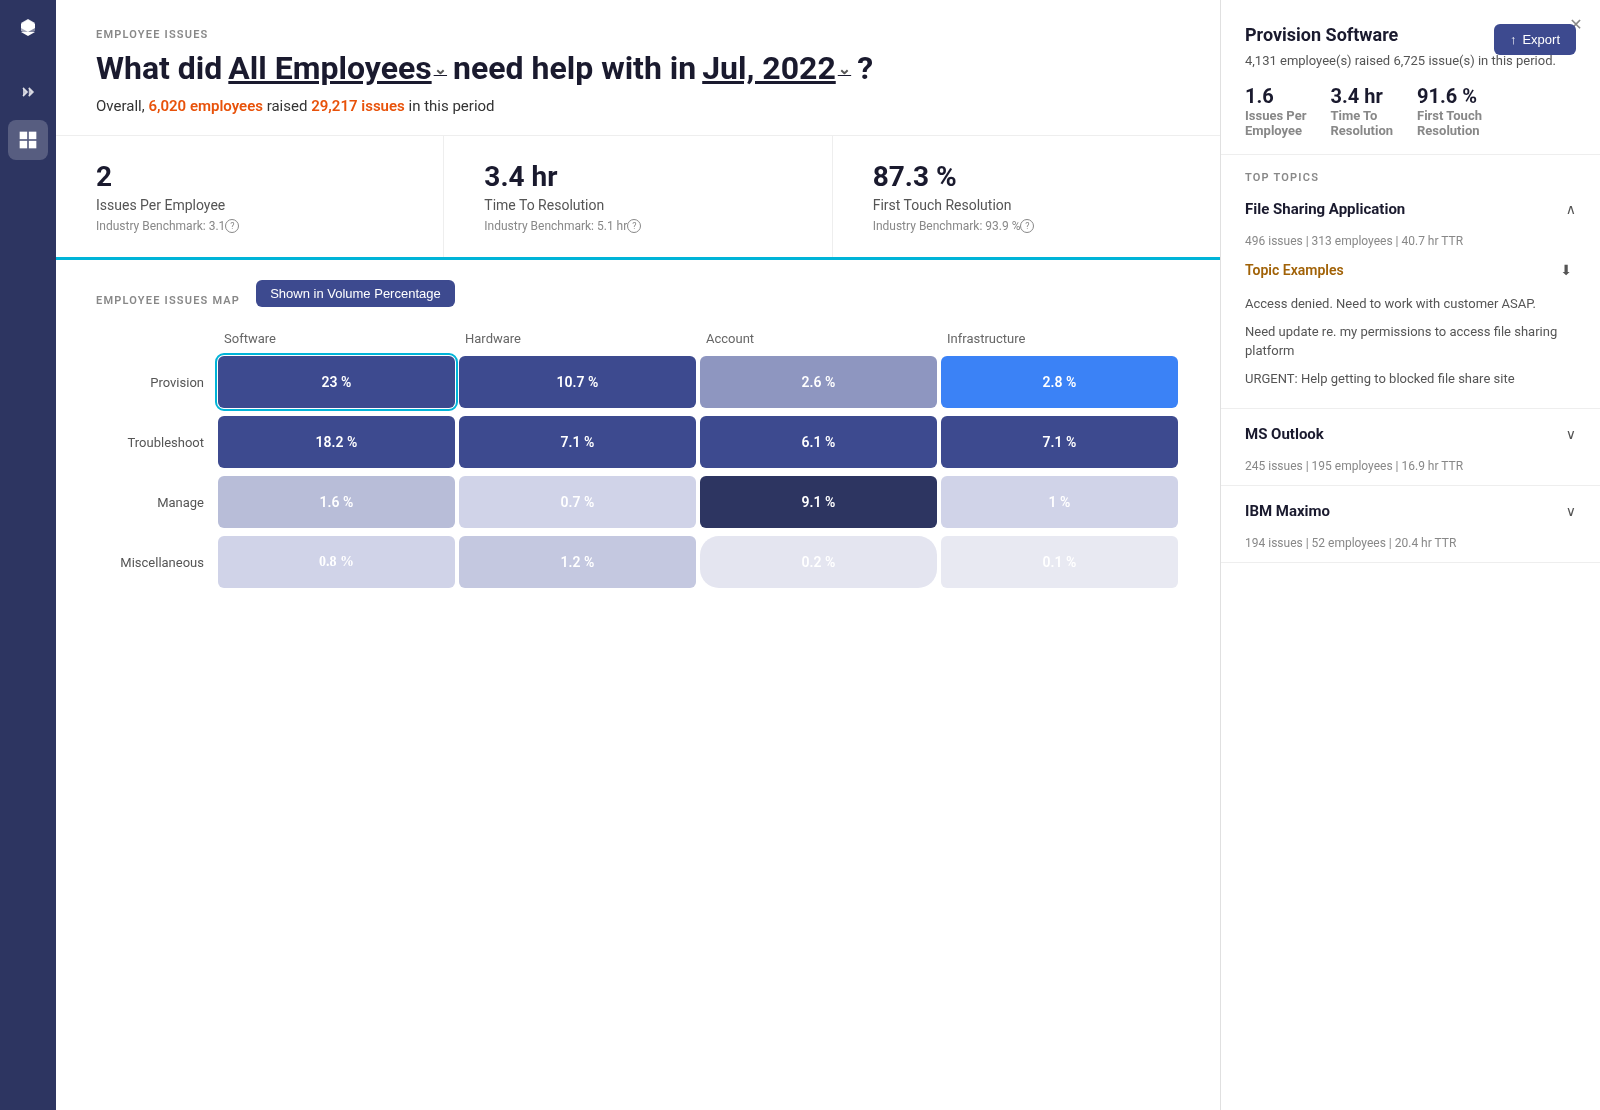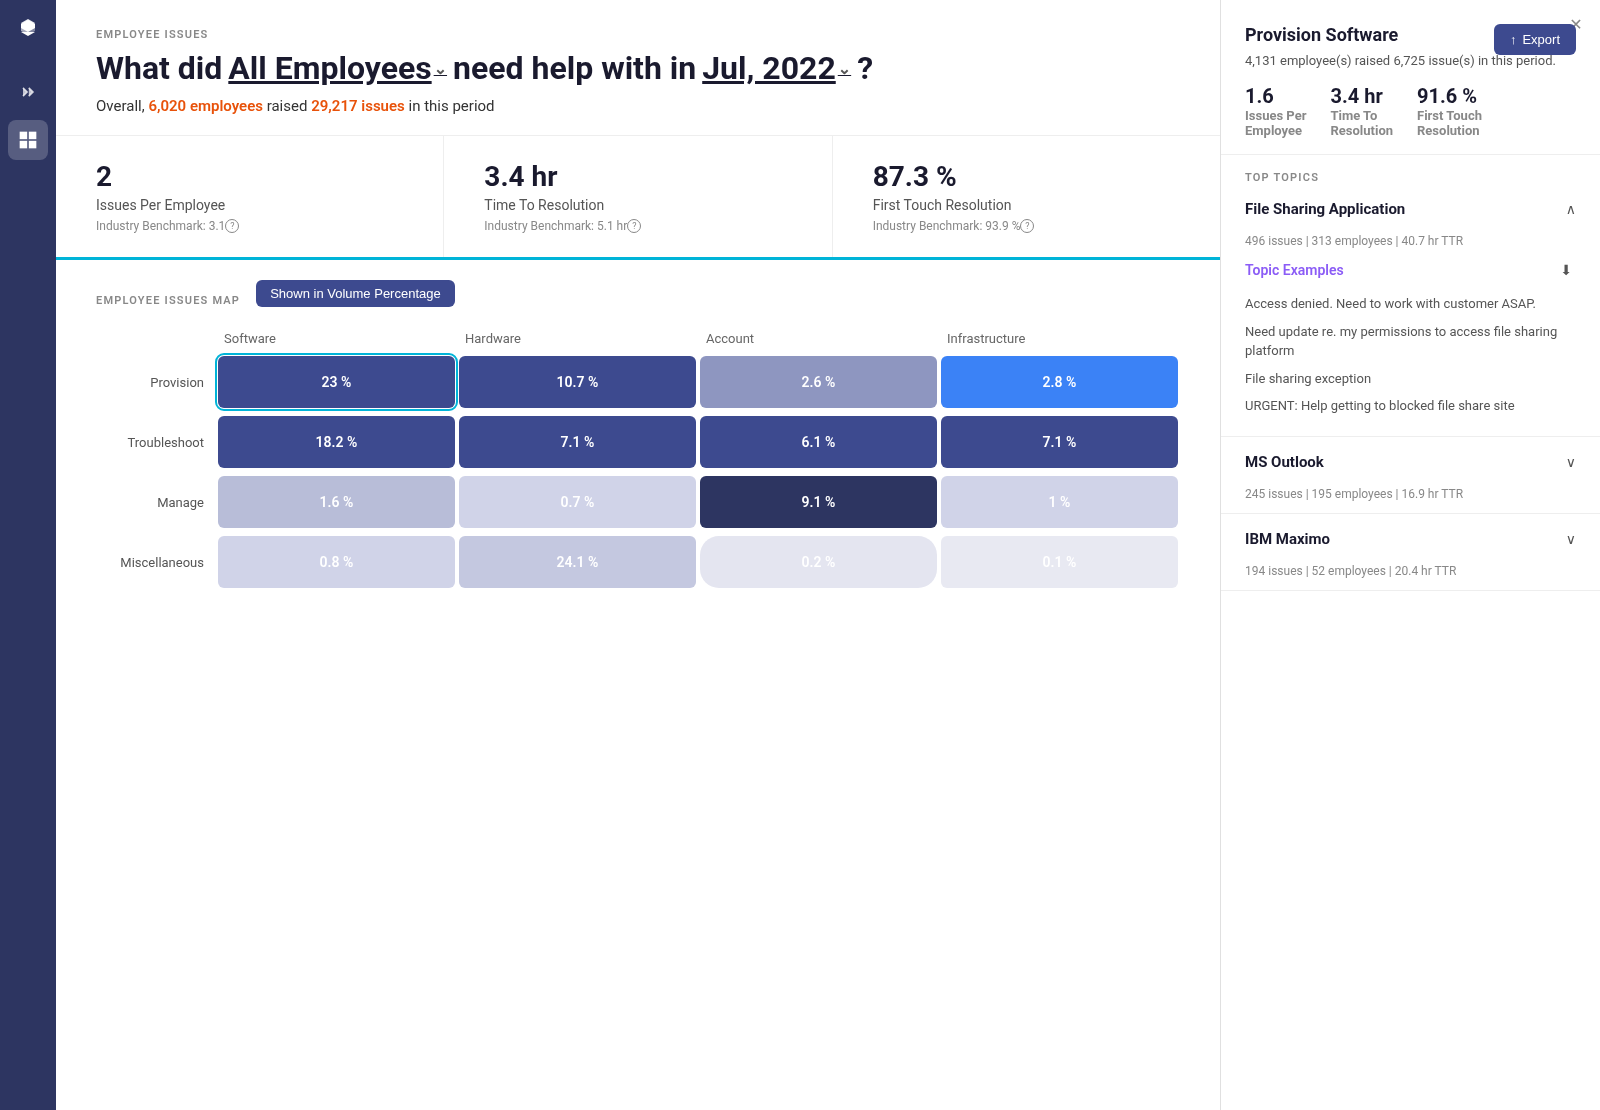--- a/index.html
+++ b/index.html
@@ -344,21 +344,21 @@
     }
     .topic-examples-header {
       display: flex;
       justify-content: space-between;
       align-items: center;
       margin-bottom: 10px;
     }
     .topic-examples-title {
       font-size: 14px;
       font-weight: 600;
-      color: #8b5cf6;
+      color: #a16207;
     }
     .download-icon {
       width: 20px; height: 20px;
       display: flex; align-items: center; justify-content: center;
       cursor: pointer; color: #555; font-size: 14px;
     }
     .example-item {
       font-size: 13px;
       color: #555;
       padding: 4px 0;
@@ -482,22 +482,22 @@
           </div>
           <div class="grid-row">
             <div class="grid-row-label">Manage</div>
             <div class="grid-cell" style="background-color: rgb(184, 189, 216);">1.6 %</div>
             <div class="grid-cell" style="background-color: rgb(208, 211, 232);">0.7 %</div>
             <div class="grid-cell" style="background-color: rgb(45, 53, 97);">9.1 %</div>
             <div class="grid-cell" style="background-color: rgb(208, 211, 232);">1 %</div>
           </div>
           <div class="grid-row">
             <div class="grid-row-label">Miscellaneous</div>
-            <div class="grid-cell" style="background-color: rgb(208, 211, 232);">0.8 %</div>
-            <div class="grid-cell" style="background-color: rgb(196, 200, 224);">24.1 %</div>
+            <div class="grid-cell" style="background-color: rgb(208, 211, 232); font-family: Liberation Serif, serif;">0.8 %</div>
+            <div class="grid-cell" style="background-color: rgb(196, 200, 224);">1.2 %</div>
             <div class="grid-cell" style="background-color: rgb(228, 229, 240); border-radius: 19px;">0.2 %</div>
             <div class="grid-cell" style="background-color: rgb(232, 233, 242);">0.1 %</div>
           </div>
         </div>
     </div>
   </div>
 </div>
 
 <div class="right-panel">
   <div class="panel-close">✕</div>
@@ -536,21 +536,20 @@
             <div class="topic-chevron">∧</div>
           </div>
           <div class="topic-stats">496 issues | 313 employees | 40.7 hr TTR</div>
           <div class="topic-examples">
             <div class="topic-examples-header">
               <div class="topic-examples-title">Topic Examples</div>
               <div class="download-icon">⬇</div>
             </div>
             <div class="example-item">Access denied. Need to work with customer ASAP.</div>
             <div class="example-item">Need update re. my permissions to access file sharing platform</div>
-            <div class="example-item">File sharing exception</div>
             <div class="example-item">URGENT: Help getting to blocked file share site</div>
           </div>
         </div>
         <div class="topic-item">
           <div class="topic-header">
             <div class="topic-name">MS Outlook</div>
             <div class="topic-chevron">∨</div>
           </div>
           <div class="topic-stats">245 issues | 195 employees | 16.9 hr TTR</div>
         </div>

